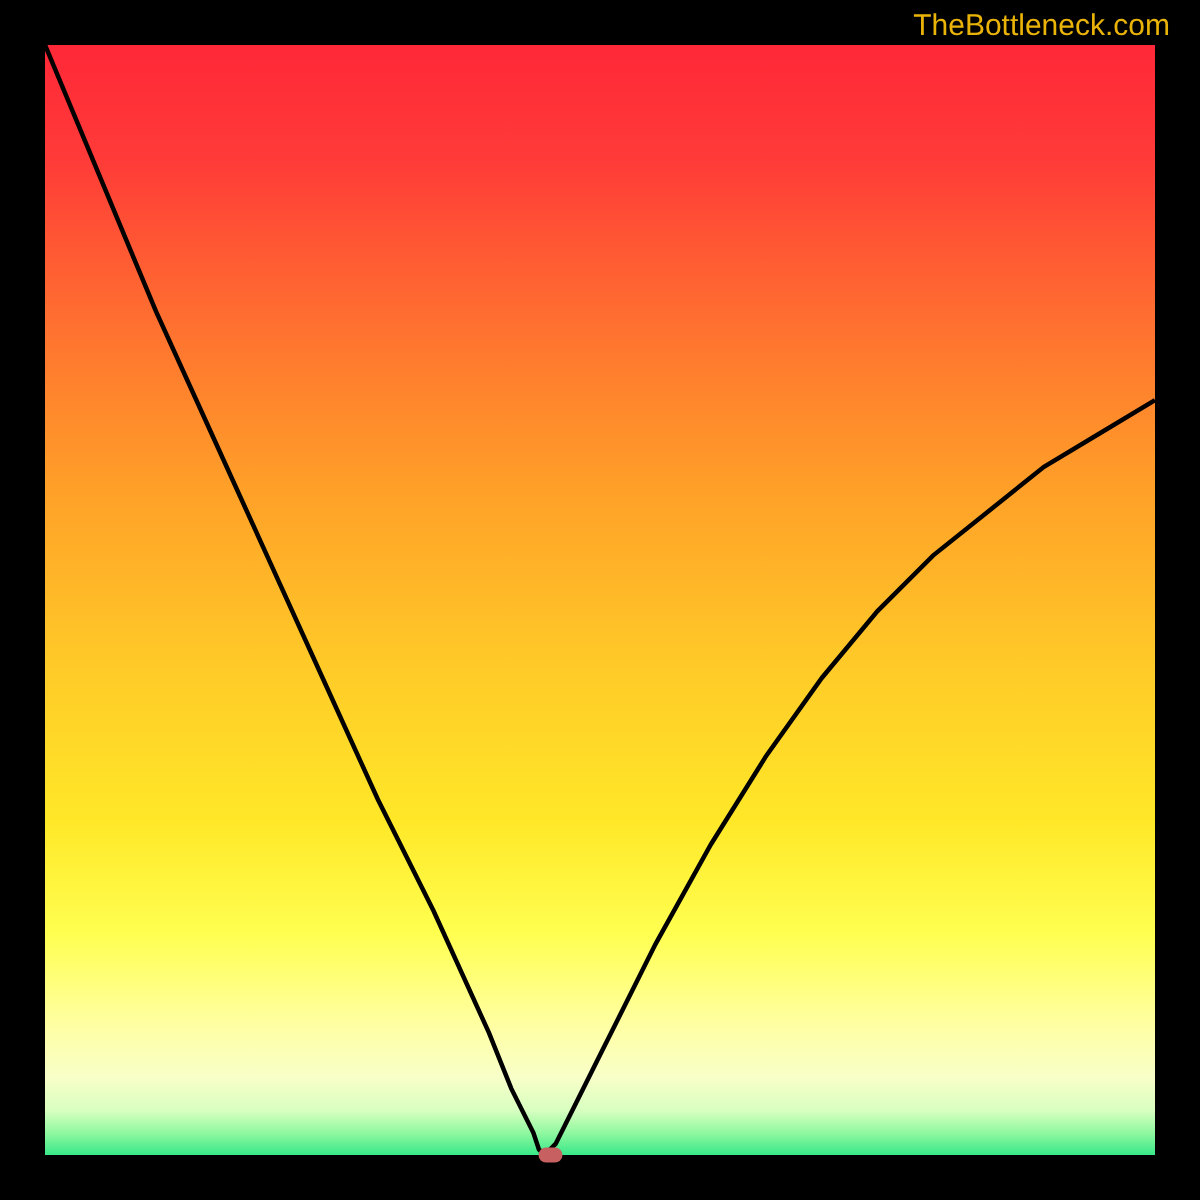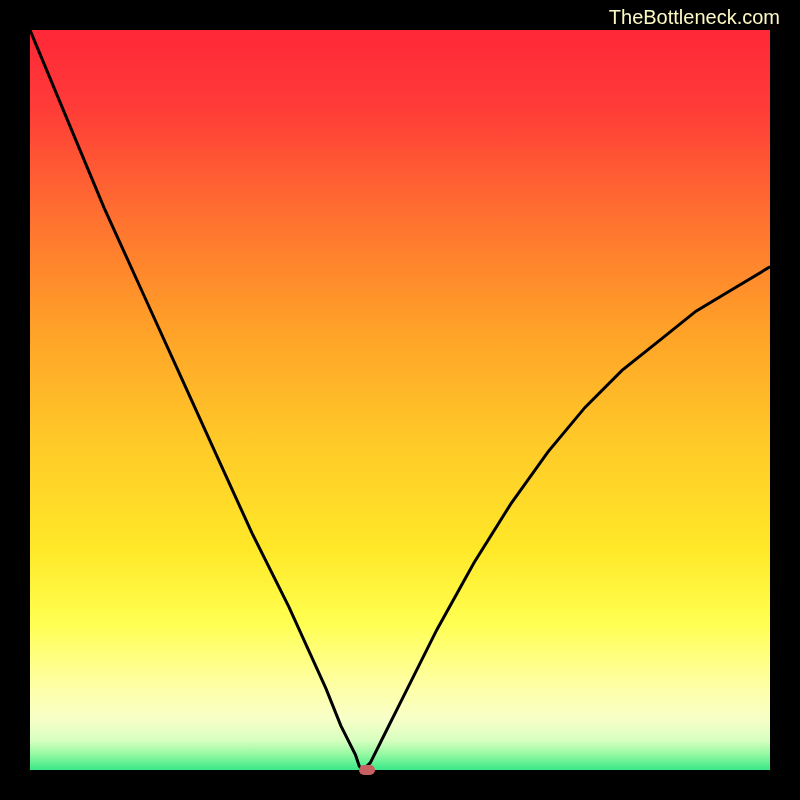--- a/index.html
+++ b/index.html
@@ -17,21 +17,21 @@
     .container {
       width: 800px;
       height: 800px;
       position: relative;
       background: #000;
     }
     .watermark {
       position: absolute;
       top: 6px;
       right: 20px;
-      color: #fef9c3;
+      color: #eab308;
       font-family: Arial, sans-serif;
       font-size: 20px;
       z-index: 10;
       font-weight: normal;
     }
     .plot-area {
       position: absolute;
       left: 30px;
       top: 30px;
       width: 740px;

